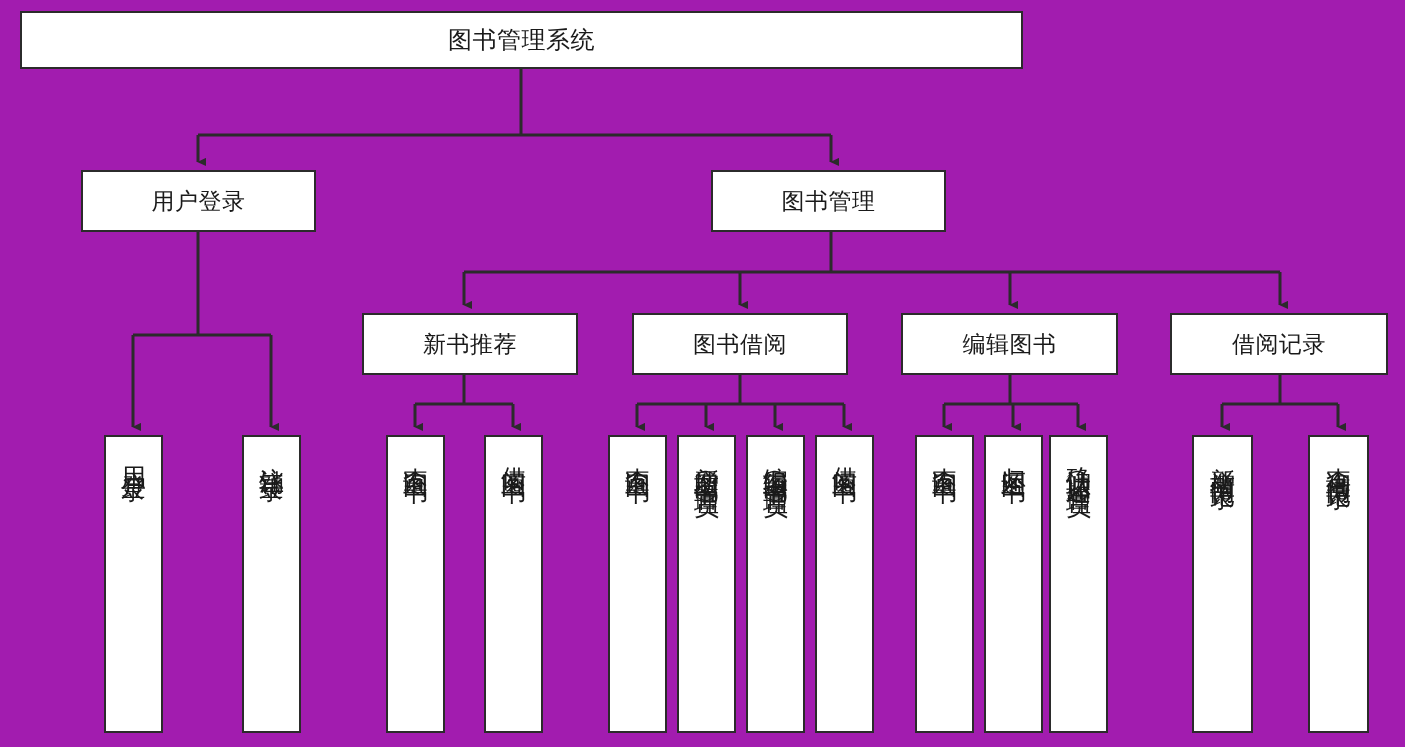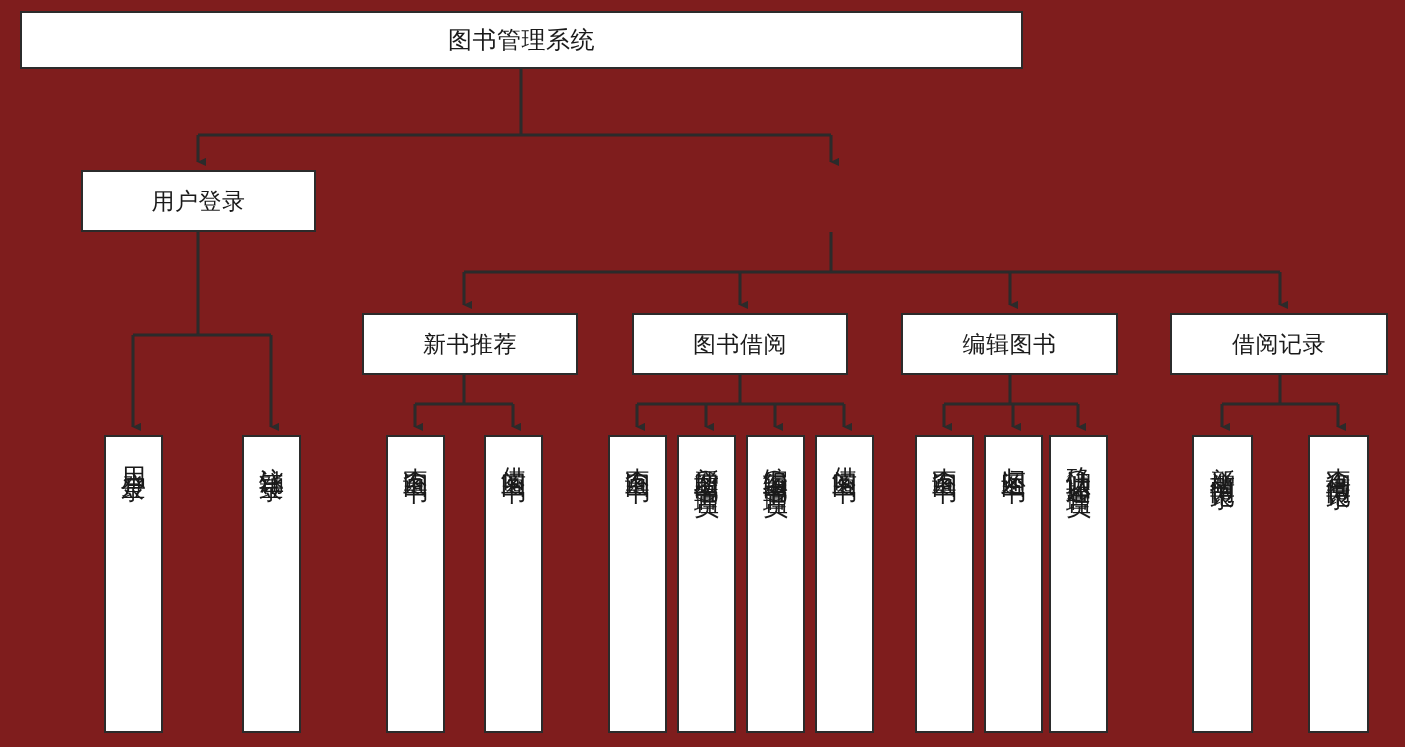--- a/index.html
+++ b/index.html
@@ -8,21 +8,21 @@
     padding: 0;
     background: #ffffff;
   }
   body {
     font-family: "Liberation Sans", "DejaVu Sans", sans-serif;
   }
   #diagram-root {
     position: relative;
     width: 1405px;
     height: 747px;
-    background: #7f1d1d;
+    background: #a21caf;
     overflow: hidden;
   }
   #edge-layer {
     position: absolute;
     left: 0;
     top: 0;
     width: 1405px;
     height: 747px;
     pointer-events: none;
   }
@@ -134,20 +134,23 @@
   </svg>
 
   <div class="node horiz root" style="left:20px; top:11px; width:1003px; height:58px;">
     <span class="node-label">图书管理系统</span>
   </div>
 
   <div class="node horiz" style="left:81px; top:170px; width:235px; height:62px;">
     <span class="node-label">用户登录</span>
   </div>
 
+  <div class="node horiz" style="left:711px; top:170px; width:235px; height:62px;">
+    <span class="node-label">图书管理</span>
+  </div>
 
   <div class="node horiz" style="left:362px; top:313px; width:216px; height:62px;">
     <span class="node-label">新书推荐</span>
   </div>
 
   <div class="node horiz" style="left:632px; top:313px; width:216px; height:62px;">
     <span class="node-label">图书借阅</span>
   </div>
 
   <div class="node horiz" style="left:901px; top:313px; width:217px; height:62px;">

